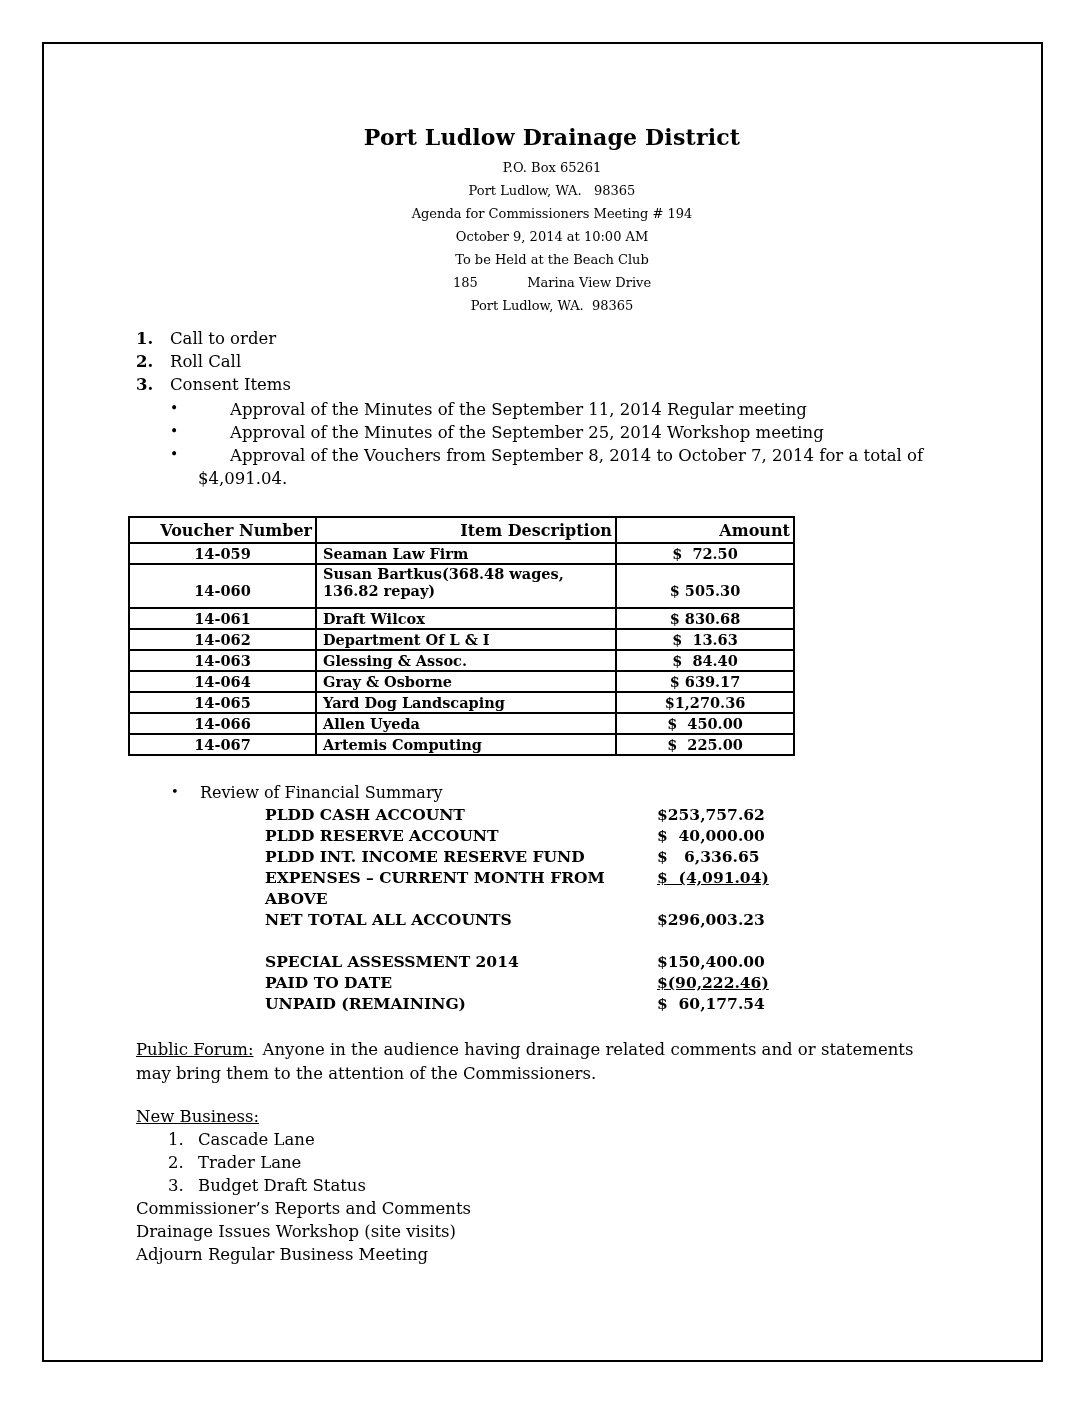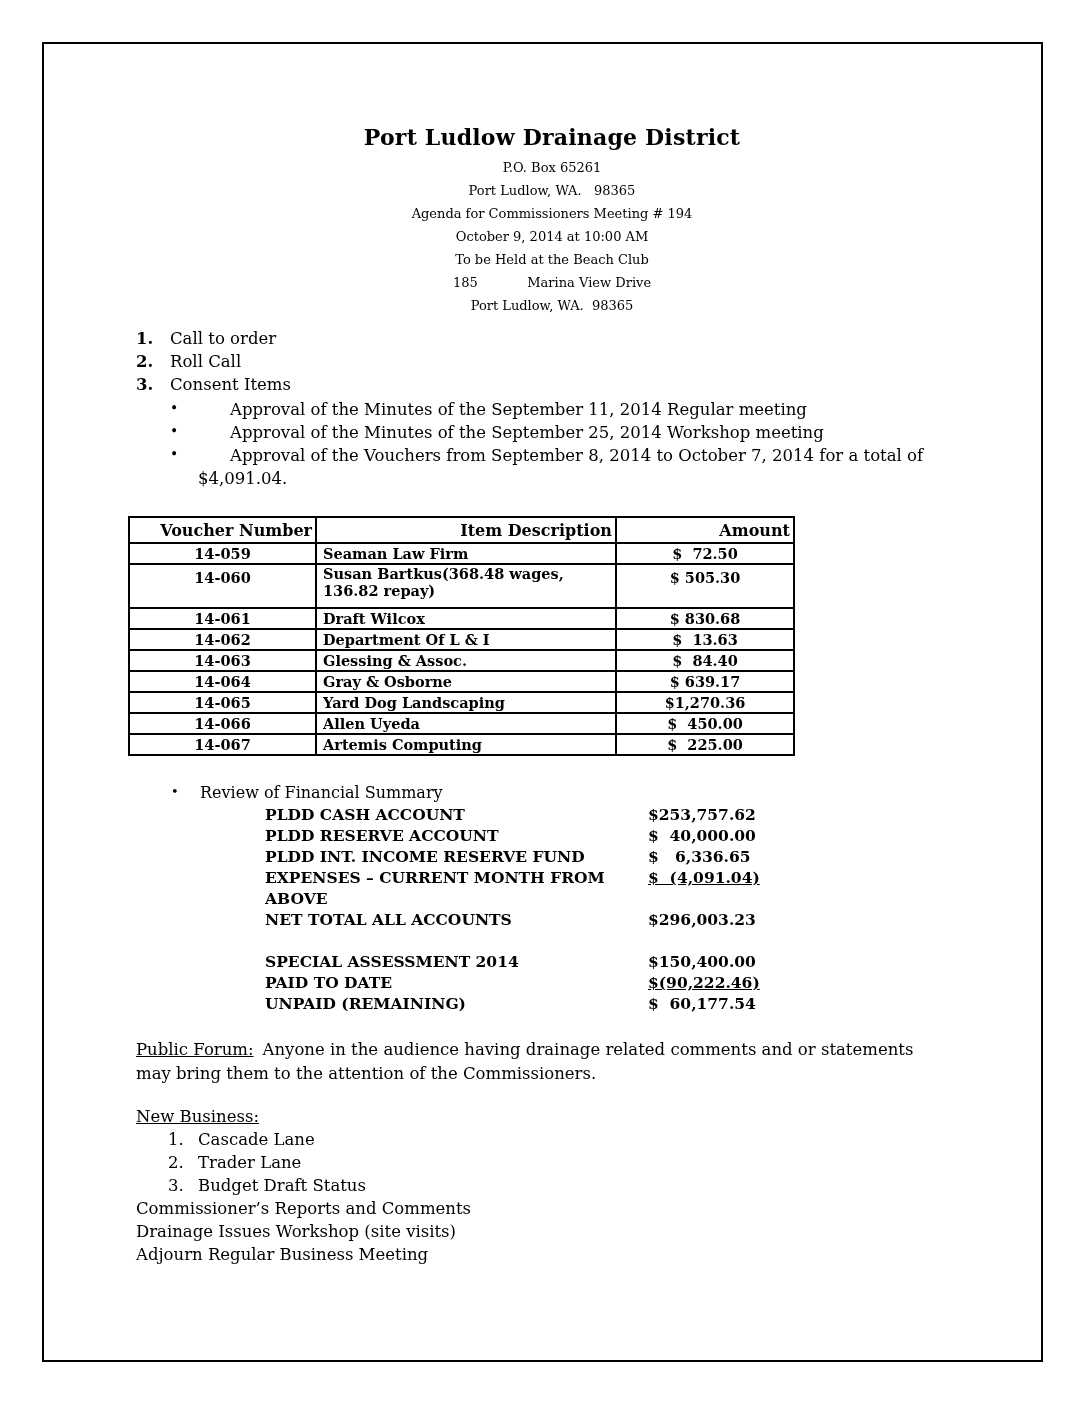--- a/index.html
+++ b/index.html
@@ -30,27 +30,27 @@
   
   .vtable{margin-top:26px;margin-left:-8px;border-collapse:collapse;
           font-size:14.5px;font-weight:bold;}
   .vtable th,.vtable td{border:2px solid #000;padding:0 3px;box-sizing:border-box;}
   .vtable th{font-size:16px;height:26px;font-weight:bold;text-align:right;}
   .vtable td{height:21px;}
   .col-voucher{width:187px;text-align:center;}
   .col-desc{width:300px;text-align:left;padding-left:6px !important;}
   .col-amount{width:178px;text-align:center;white-space:pre;border-radius:7px;}
   .row-tall td{height:44px;vertical-align:top;}
-  .row-tall .col-voucher,.row-tall .col-amount{padding-top:4px;}
+  .row-tall .col-voucher,.row-tall .col-amount{padding-top:17px;}
 
   
   .fin{margin-top:26px;font-size:15.5px;line-height:21px;}
   .fin-bullet{position:relative;padding-left:64px;font-size:16px;margin-bottom:1px;}
   .fin-bullet .dot{position:absolute;left:35px;top:-1px;font-size:13px;}
-  .fin-row{display:flex;font-weight:bold;}
+  .fin-row{display:flex;font-weight:bold;gap:9px;}
   .fin-label{margin-left:129px;width:383px;}
   .fin-amount{white-space:pre;}
   .fin-gap{height:21px;}
 
   
   .pf{margin-top:24px;font-size:16.5px;line-height:23.5px;width:788px;}
   .u{text-decoration:underline;}
   .pf-heading{margin-right:9px;}
   .nb{margin-top:20px;font-size:16.5px;line-height:23px;}
   .ob-item{padding-left:32px;}

